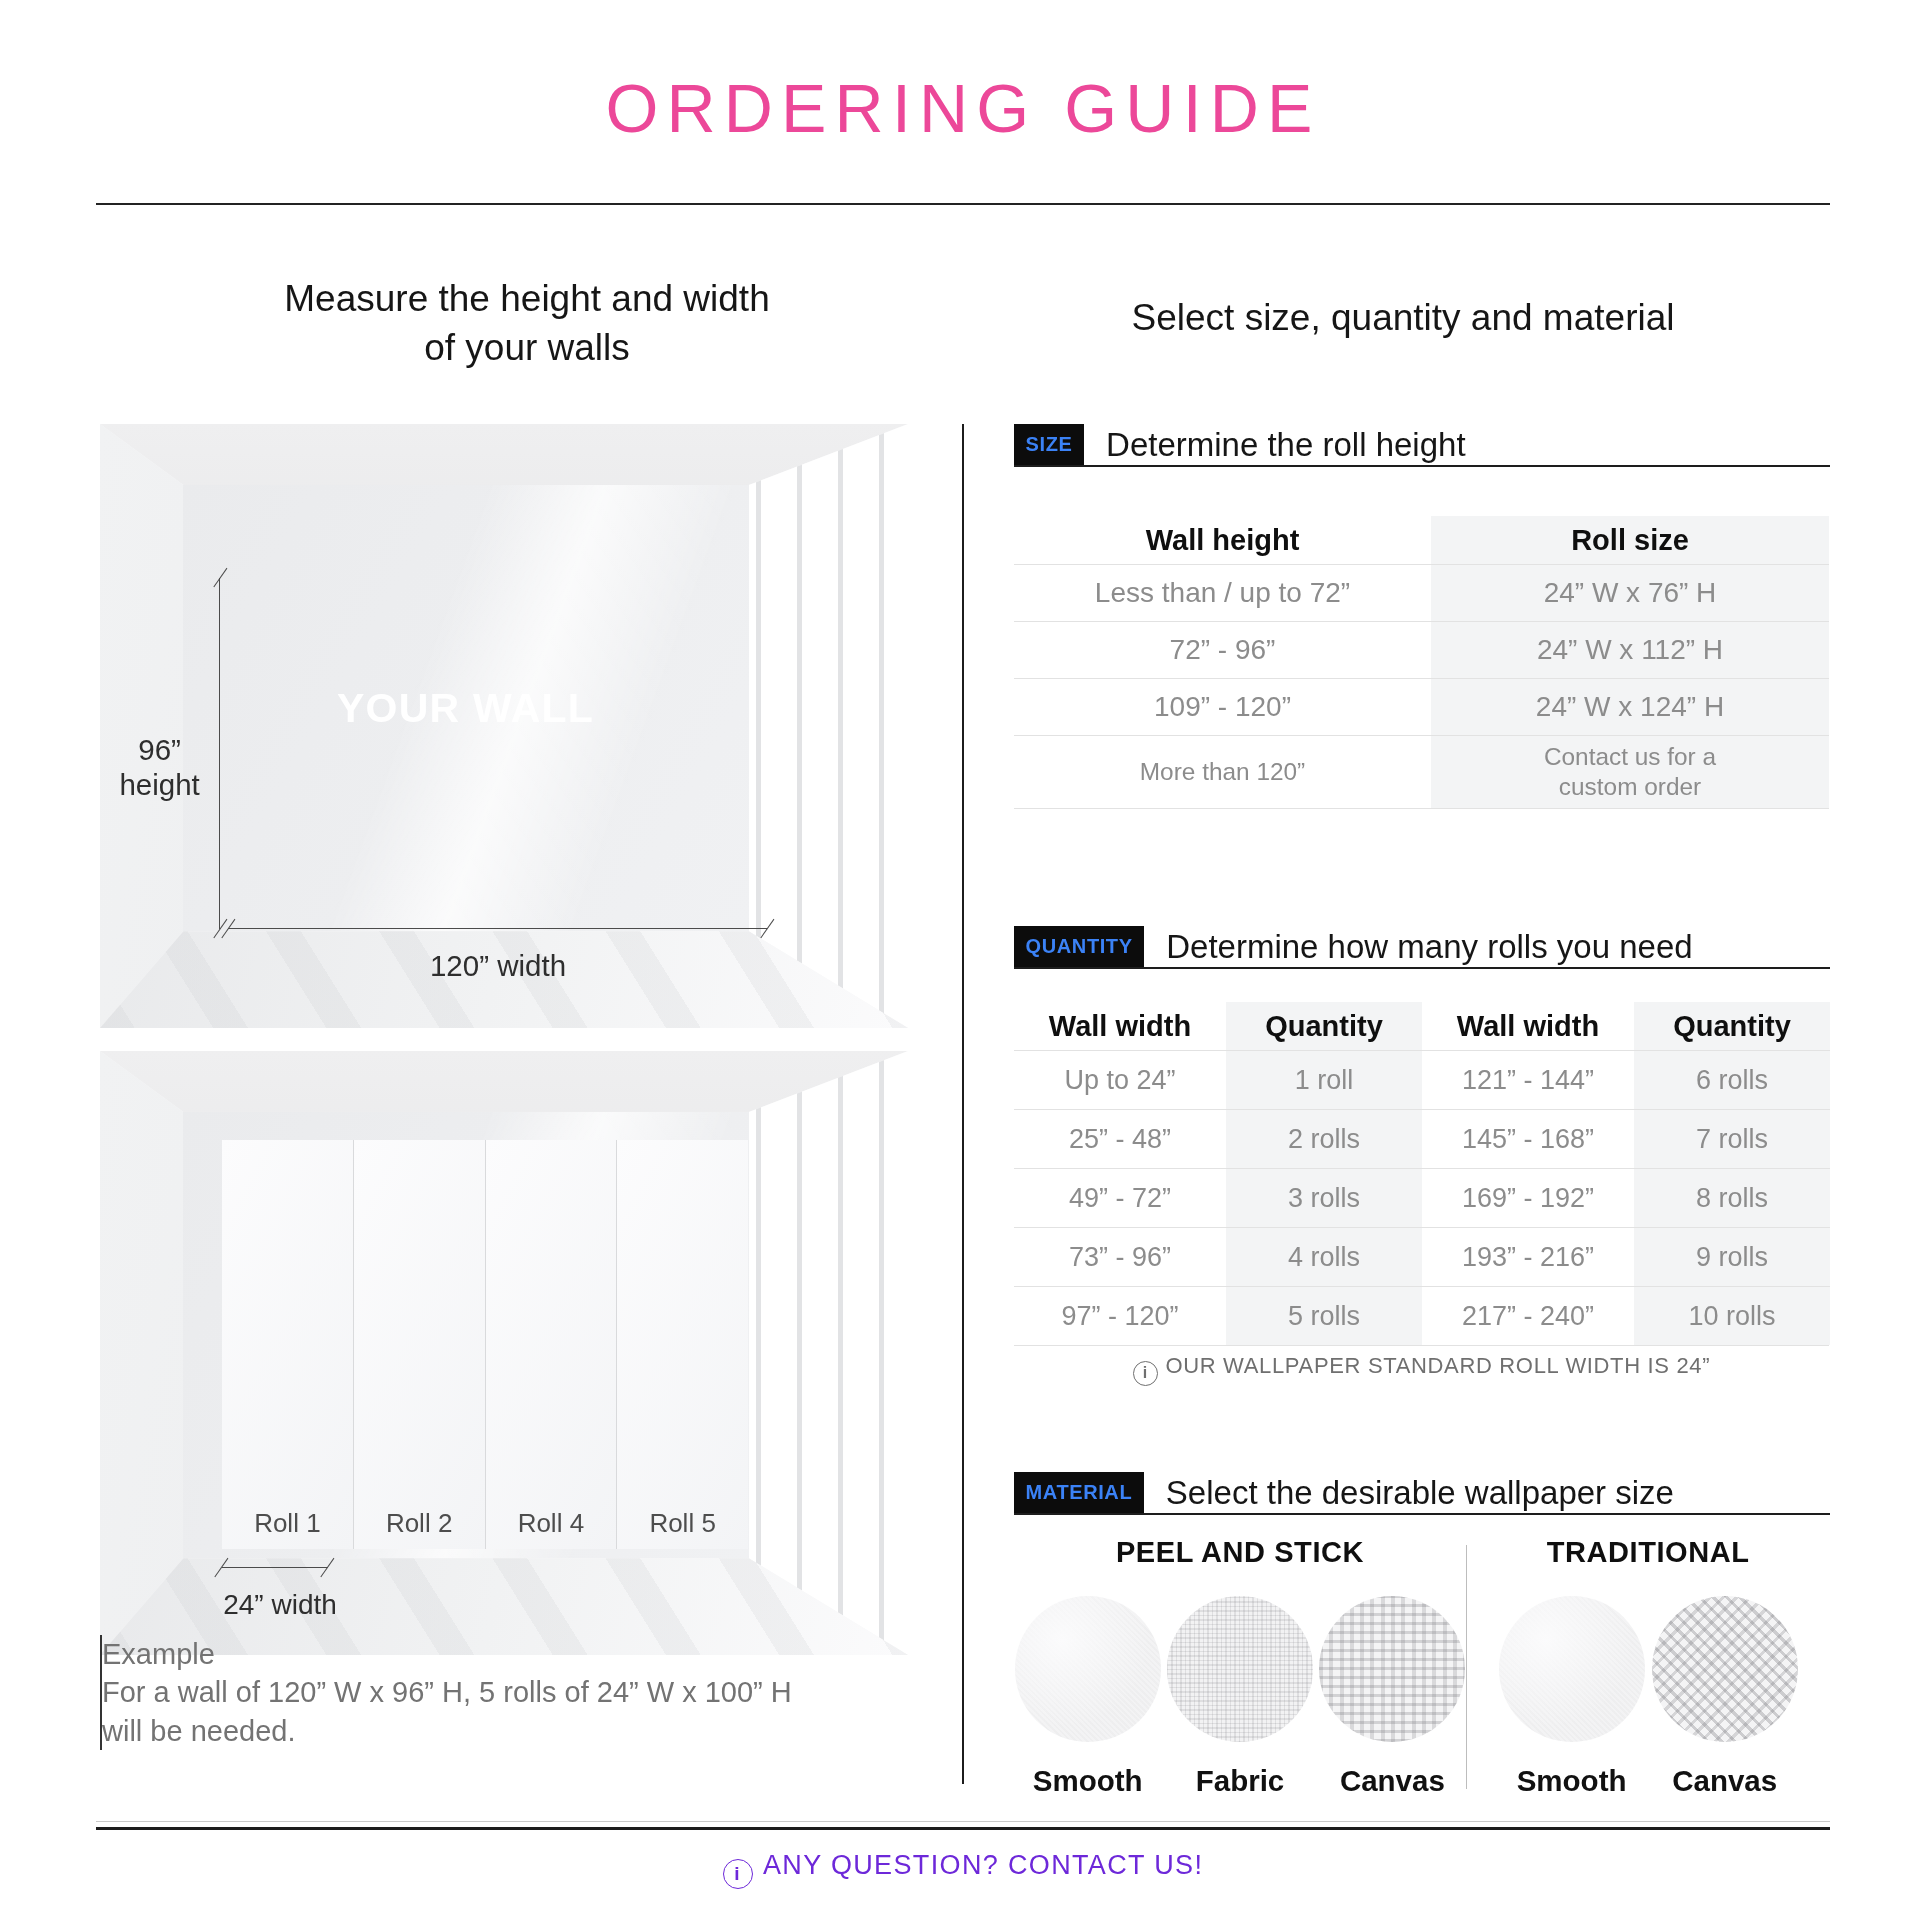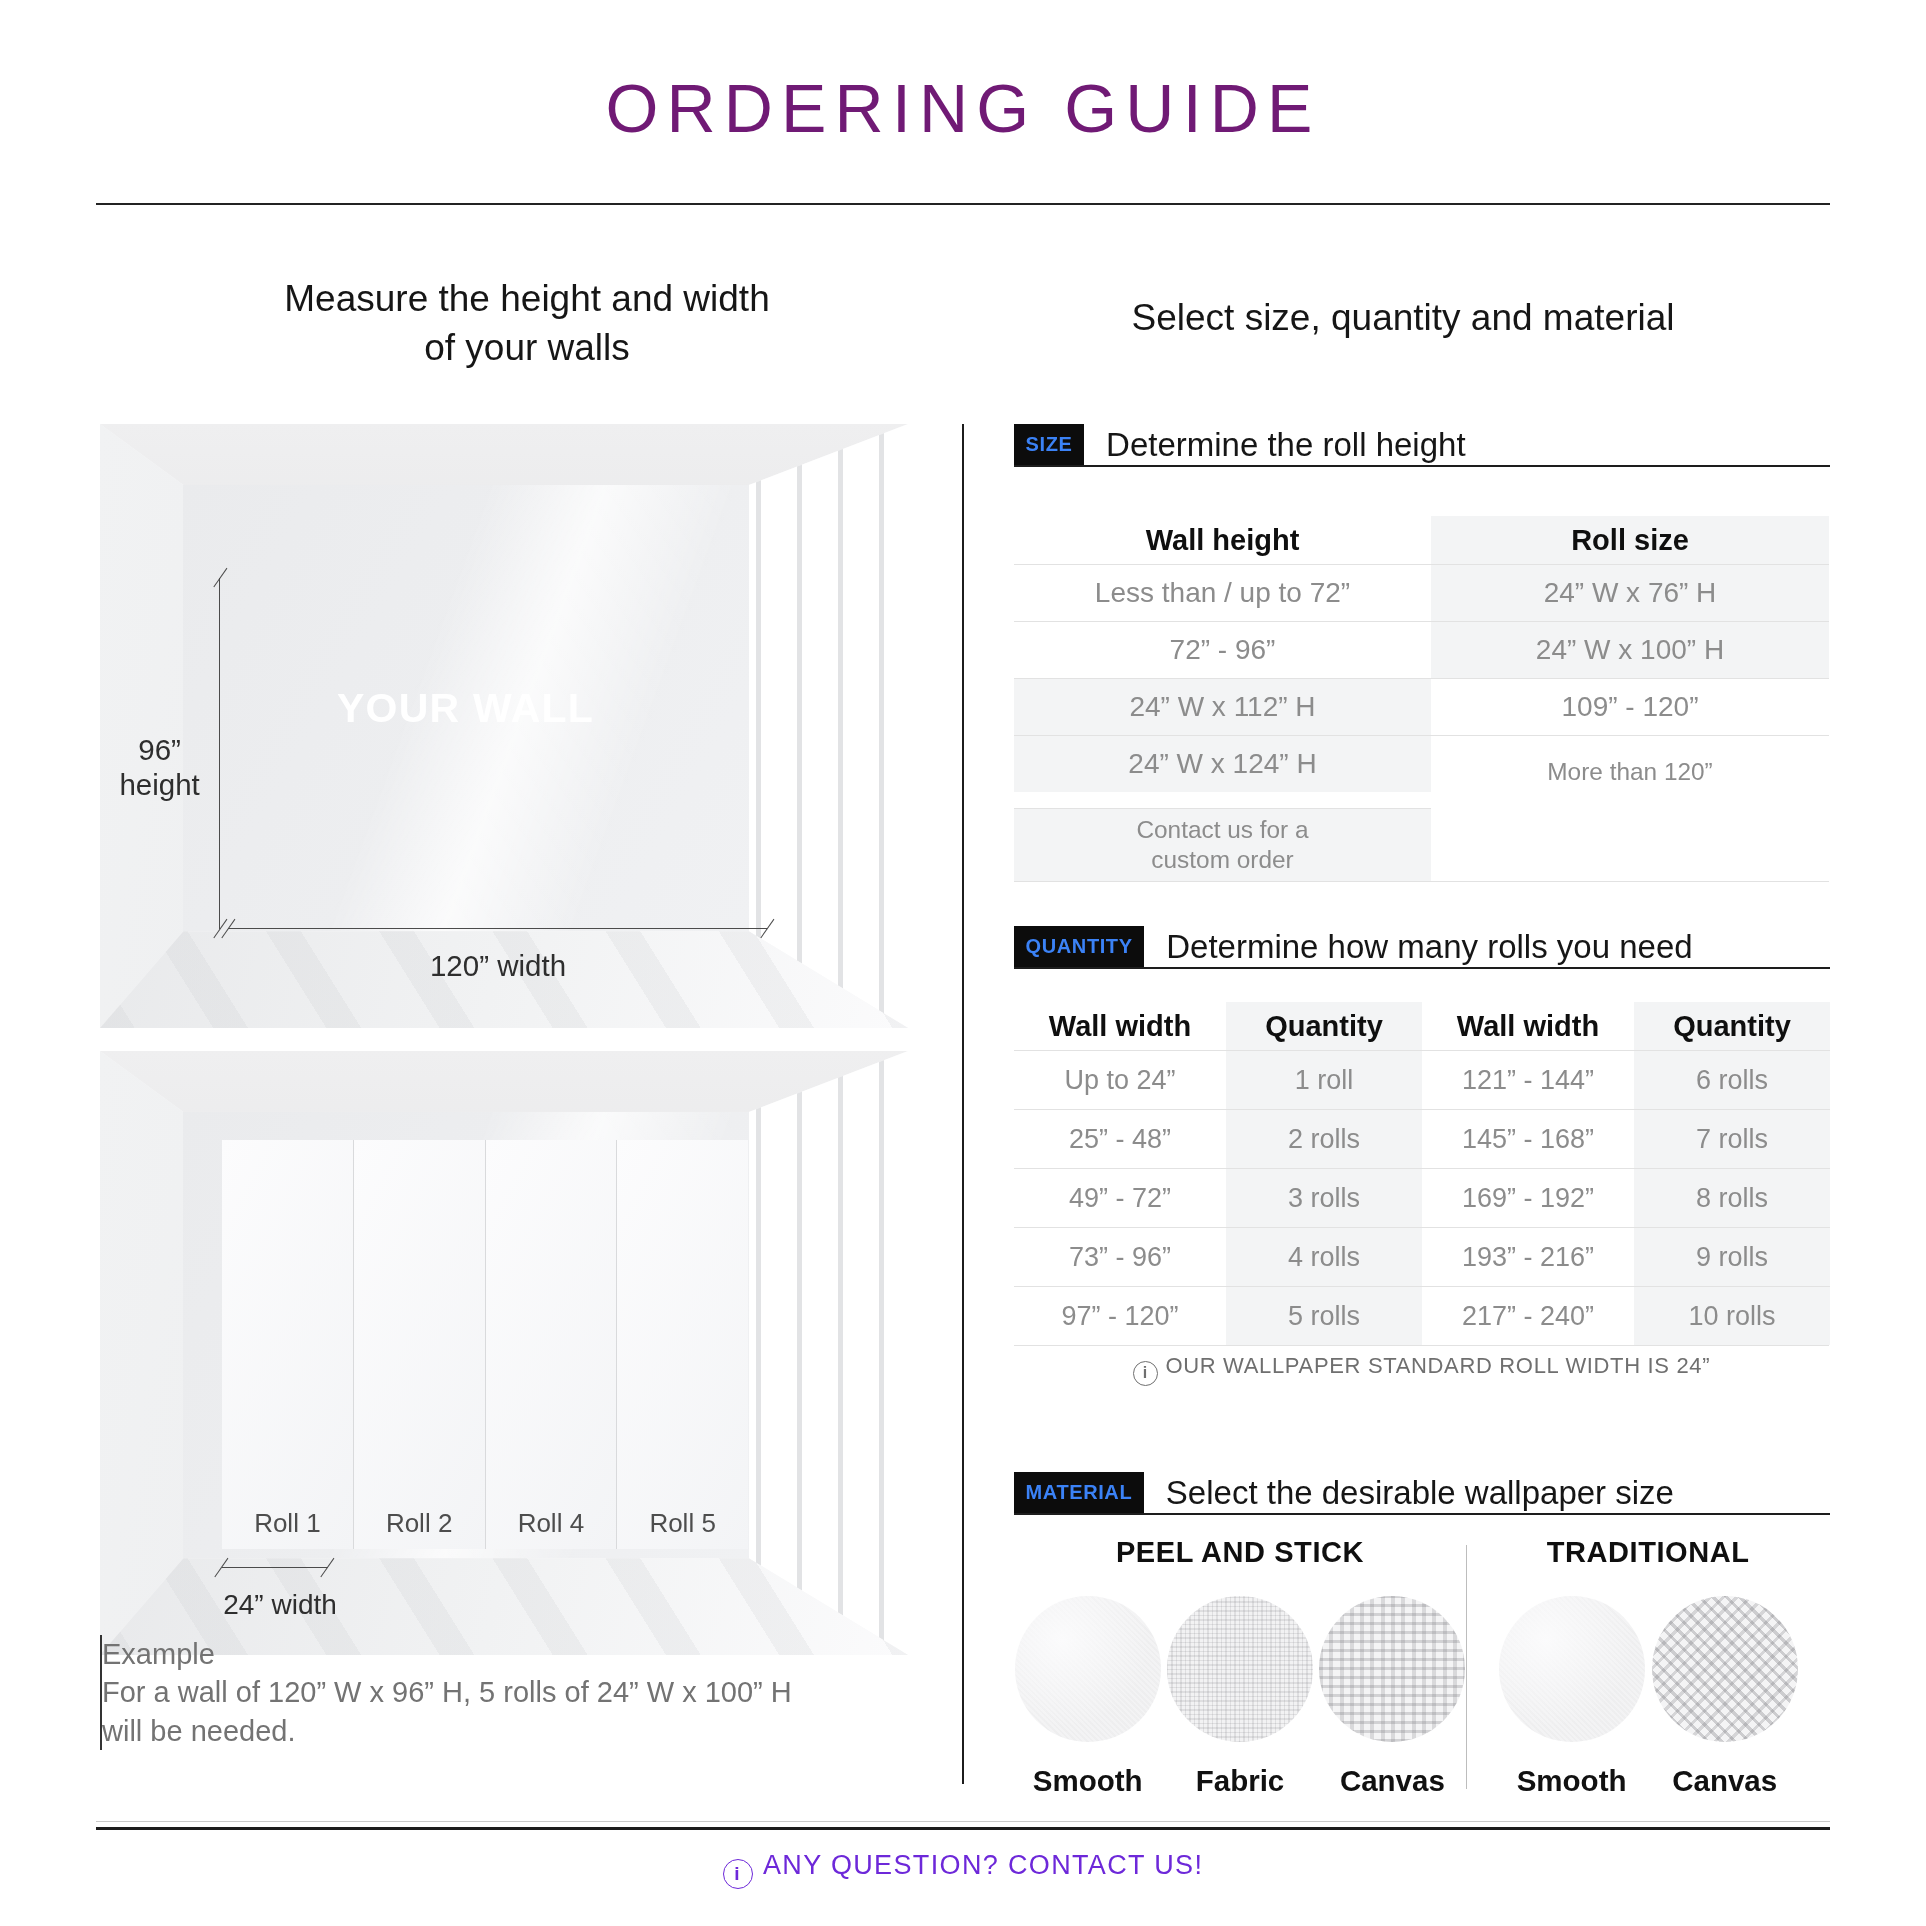--- a/index.html
+++ b/index.html
@@ -5,21 +5,21 @@
   html,body{margin:0;padding:0;background:#ffffff;}
   .canvas{
     position:relative;width:1926px;height:1926px;background:#ffffff;overflow:hidden;
     font-family:"Liberation Sans", sans-serif;color:#1a1a1a;
   }
   .pre{white-space:pre-line;}
 
   
   .page-title{
     position:absolute;top:69px;left:0;width:100%;text-align:center;
-    font-size:68px;font-weight:500;letter-spacing:0.12em;color:#701a75;
+    font-size:68px;font-weight:500;letter-spacing:0.12em;color:#ec4899;
   }
   .rule-top{position:absolute;left:96px;right:96px;top:203px;height:1.9px;background:#232323;}
 
   
   .left-heading{
     position:absolute;left:148px;top:275px;width:758px;text-align:center;
     font-size:37px;line-height:1.32;font-weight:500;color:#161616;
   }
   .right-heading{
     position:absolute;left:976px;top:297px;width:854px;text-align:center;
@@ -237,21 +237,20 @@
     <span class="section-title">Determine the roll height</span>
   </div>
 
   <div class="grid-table size-table">
     <div class="cell head">Wall height</div>
     <div class="cell head gray">Roll size</div>
 
     <div class="cell val">Less than / up to 72”</div>
     <div class="cell val gray">24” W x 76” H</div>
     <div class="cell val">72” - 96”</div>
-    <div class="cell val gray">24” W x 100” H</div>
     <div class="cell val gray">24” W x 112” H</div>
     <div class="cell val">109” - 120”</div>
     <div class="cell val gray">24” W x 124” H</div>
     <div class="cell val tall">More than 120”</div>
     <div class="cell val tall gray pre">Contact us for a
 custom order</div>
   </div>
 
   <div class="section-head head-qty">
     <span class="badge">QUANTITY</span>

